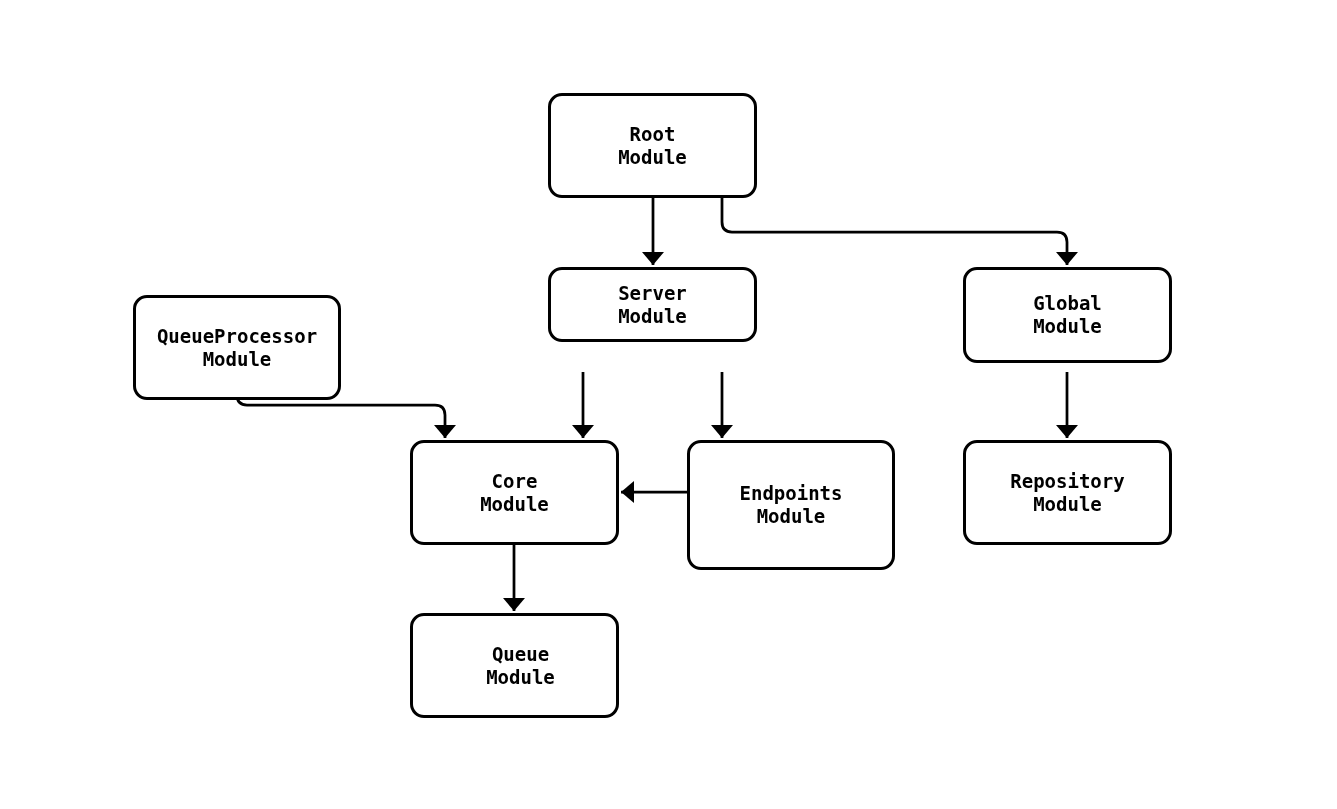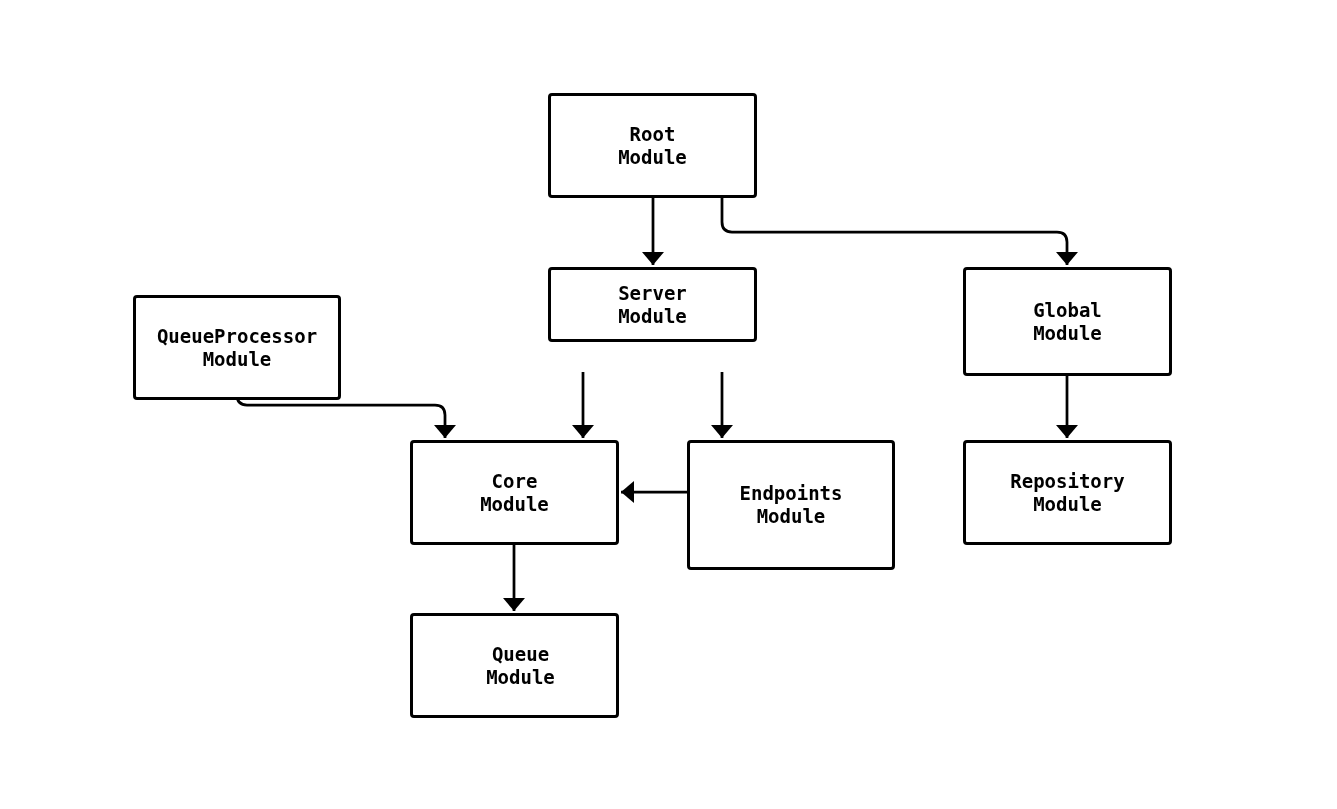--- a/index.html
+++ b/index.html
@@ -20,41 +20,41 @@
     left: 0;
     top: 0;
     width: 1337px;
     height: 809px;
   }
   .node {
     position: absolute;
     box-sizing: border-box;
     background: #ffffff;
     border: 3px solid #000000;
-    border-radius: 4px;
+    border-radius: 14px;
     display: flex;
     flex-direction: column;
     align-items: center;
     justify-content: center;
     text-align: center;
     font-weight: bold;
     font-size: 19px;
     line-height: 23px;
     color: #000000;
     z-index: 2;
   }
   .edge {
     fill: none;
     stroke: #000000;
     stroke-width: 2.75px;
   }
   .n-root        { left: 548px; top: 93px;  width: 209px; height: 105px; }
   .n-queueproc   { left: 133px; top: 267px; width: 208px; height: 105px; margin-top: 28px; }
   .n-server      { left: 548px; top: 267px; width: 209px; height: 75px; }
-  .n-global      { left: 963px; top: 267px; width: 209px; height: 109px; }
+  .n-global      { left: 963px; top: 267px; width: 209px; height: 96px; }
   .n-core        { left: 410px; top: 440px; width: 209px; height: 105px; }
   .n-endpoints   { left: 687px; top: 440px; width: 208px; height: 130px; }
   .n-repository  { left: 963px; top: 440px; width: 209px; height: 105px; }
   .n-queue       { left: 410px; top: 613px; width: 209px; height: 105px; padding-left: 12px; }
 </style>
 </head>
 <body>
 
 <div class="canvas">
 

